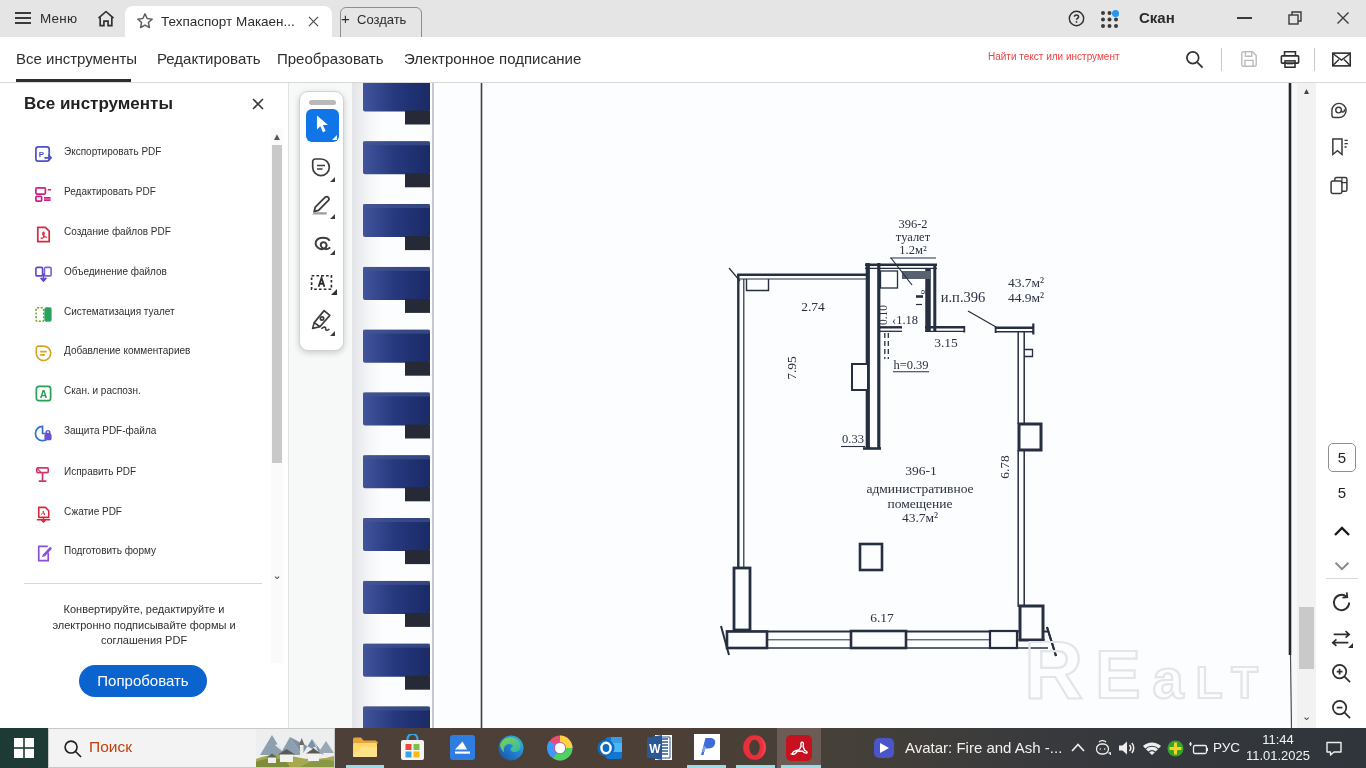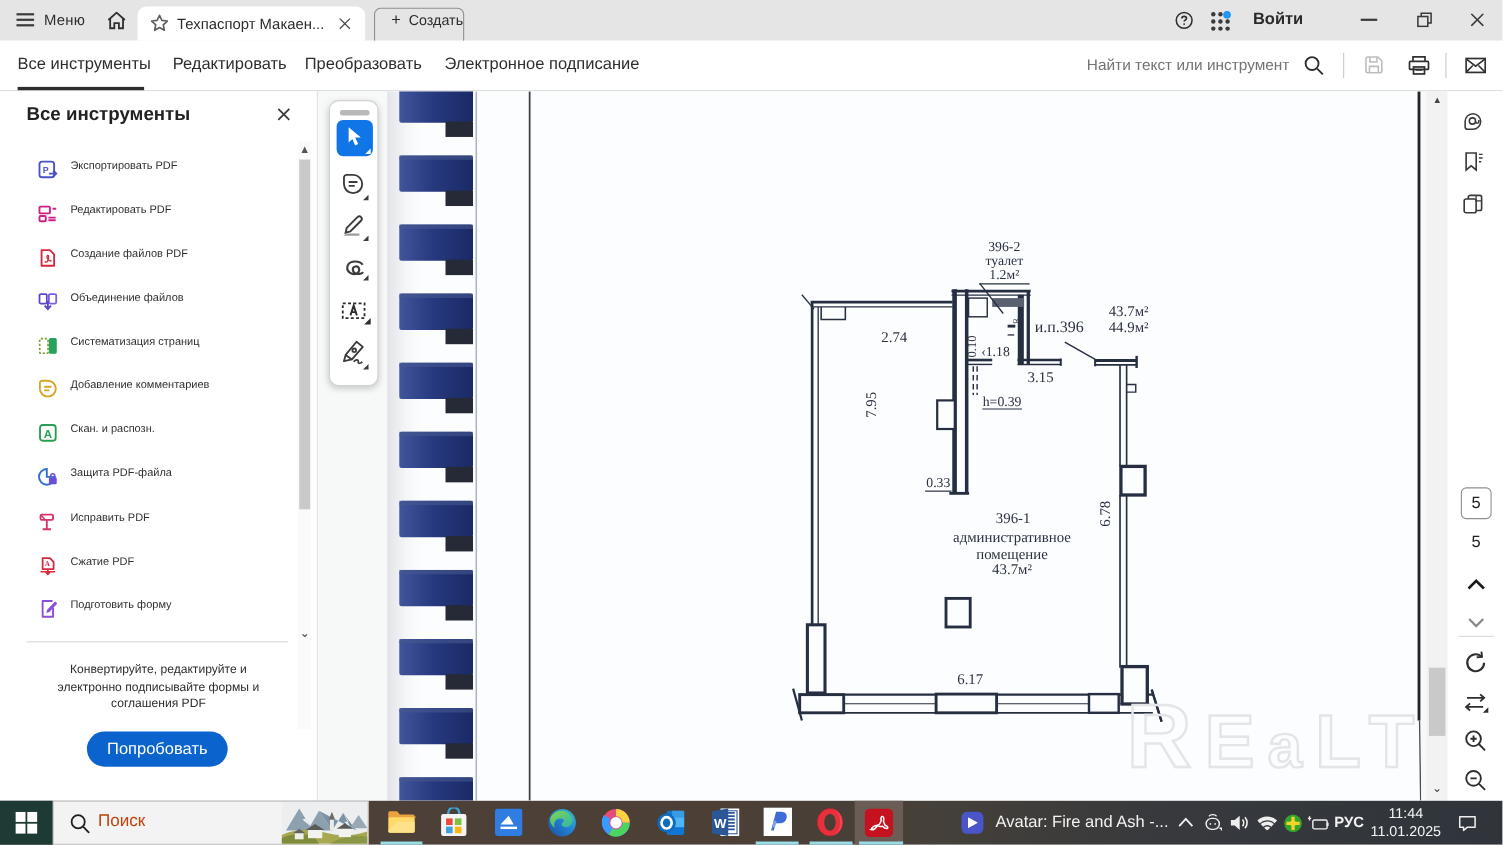--- a/index.html
+++ b/index.html
@@ -8,27 +8,27 @@
 .abs { position:absolute; }
 
 
 #titlebar { position:absolute; left:0; top:0; width:1366px; height:37px; background:#e5e5e5; }
 #titlebar .menu-ico { position:absolute; left:15px; top:12px; width:16px; height:12px; }
 #titlebar .menu-ico div { height:2px; background:#3a3a3a; margin-bottom:3px; }
 #titlebar .menu-txt { position:absolute; left:40px; top:11px; font-size:13.5px; font-weight:normal; color:#2e2e2e; letter-spacing:0.2px; }
 #tab { position:absolute; left:125px; top:6px; width:207px; height:31px; background:#fff; border-radius:8px 8px 0 0;padding-left:29px; }
 #tab .star { position:absolute; left:12px; top:6px; font-size:16px; color:#5a5a5a; }
 #tab .title { position:absolute; left:36px; top:8px; font-size:13.5px; color:#2c2c2c; white-space:nowrap; }
-#createbtn { position:absolute; left:340px; top:7px; width:82px; height:36px; border:1px solid #8f8f8f; border-radius:6px; font-size:13px; color:#2c2c2c; line-height:22px; text-align:right; }
+#createbtn { position:absolute; left:340px; top:7px; width:82px; height:36px; border:1px solid #8f8f8f; border-radius:6px; font-size:13px; color:#2c2c2c; line-height:22px; text-align:left; }
 .titl-r { position:absolute; color:#2b2b2b; }
 
 
 #toolbar { position:absolute; left:0; top:37px; width:1366px; height:46px; background:#fff; border-bottom:1px solid #d8d8d8; }
 #toolbar .nav { position:absolute; top:13px; font-size:15px; color:#2e2e2e; white-space:nowrap; }
-#toolbar .findtxt { position:absolute; top:14px; left:988px; font-size:14px; color:#737373; }
+#toolbar .findtxt { position:absolute; top:14px; left:988px; font-size:10px; color:#ef4444; }
 
 
 #content { position:absolute; left:0; top:83px; width:1366px; height:645px; background:#f7f8f8; }
 
 
 #panel { position:absolute; left:0; top:0; width:289px; height:645px; background:#fff; border-right:1px solid #e2e2e2; }
 #panel h2 { position:absolute; left:24px; top:11px; font-size:17px; color:#222; }
 .pitem { position:absolute; left:34px; height:20px; white-space:nowrap; }
 .pitem .pico { position:absolute; left:0; top:0; width:19px; height:19px; }
 svg.pico { position:absolute; left:0; top:0; width:19px; height:19px; }
@@ -93,21 +93,21 @@
           <circle cx="9.5" cy="3" r="2"></circle>
           <circle cx="3" cy="9.5" r="2"></circle>
           <circle cx="9.5" cy="9.5" r="2"></circle>
           <circle cx="16" cy="9.5" r="2"></circle>
           <circle cx="3" cy="16" r="2"></circle>
           <circle cx="9.5" cy="16" r="2"></circle>
           <circle cx="16" cy="16" r="2"></circle>
         </g>
       <circle cx="15.5" cy="3.5" r="3.5" fill="#2196f3"></circle>
     </svg>
-    <div class="titl-r" style="left:1139px;top:9px;font-size:15px;font-weight:bold;">Войти</div>
+    <div class="titl-r" style="left:1139px;top:9px;font-size:15px;font-weight:bold;">Скан</div>
     <div class="titl-r" style="left:1237px;top:17px;width:15px;border-top:2px solid #3a3a3a;"></div>
     <svg class="titl-r" style="left:1288px;top:11px" width="14" height="14" viewBox="0 0 14 14" fill="none" stroke="#3a3a3a" stroke-width="1.4">
         <rect x="1" y="4" width="9" height="9"></rect>
         <path d="M4 4 V1 H13 V10 H10"></path>
       </svg>
     <svg class="titl-r" style="left:1337px;top:12px" width="12" height="12" viewBox="0 0 12 12" stroke="#3a3a3a" stroke-width="1.4">
         <path d="M0.5 0.5 L11.5 11.5 M11.5 0.5 L0.5 11.5"></path>
       </svg>
   </div>
   <div id="toolbar">
@@ -173,21 +173,21 @@
             <rect x="11" y="2.5" width="7" height="9" rx="1.2" stroke="#7b5fe0" stroke-width="1.7"></rect>
             <path d="M10 9 v7 M7 13.5 l3 3.2 3-3.2" stroke="#5f46c9" stroke-width="1.9"></path>
           </svg>
           <span class="ptxt">Объединение файлов</span>
         </div>
       <div class="pitem" style="top:222px;">
           <svg class="pico" viewBox="0 0 20 20" fill="none">
             <rect x="2.2" y="3" width="8" height="14" rx="1" stroke="#7aa12f" stroke-width="1.6" stroke-dasharray="2.2 1.6"></rect>
             <rect x="11.5" y="3" width="6.5" height="14" rx="1" fill="#27a35e" stroke="#27a35e"></rect>
           </svg>
-          <span class="ptxt">Систематизация страниц</span>
+          <span class="ptxt">Систематизация туалет</span>
         </div>
       <div class="pitem" style="top:261px;">
           <svg class="pico" viewBox="0 0 20 20" fill="none">
             <path d="M10 2.2 a7.6 7.6 0 1 1 -7.6 7.6 V4.5 a2.3 2.3 0 0 1 2.3-2.3 Z" stroke="#d7a620" stroke-width="1.8"></path>
             <path d="M6.5 8 h7 M6.5 11.5 h5" stroke="#d7a620" stroke-width="1.7"></path>
           </svg>
           <span class="ptxt">Добавление комментариев</span>
         </div>
       <div class="pitem" style="top:301px;">
           <svg class="pico" viewBox="0 0 20 20" fill="none">
@@ -362,21 +362,21 @@
             <text x="946" y="347" font-size="13.5">3.15</text>
             <text x="853" y="443" font-size="12.5">0.33</text>
             <text x="1009" y="467" font-size="13.5" transform="rotate(-90 1009 467)">6.78</text>
             <text x="921" y="475" font-size="13.5">396-1</text>
             <text x="920" y="492.5" font-size="13.5">административное</text>
             <text x="920" y="508" font-size="13.5">помещение</text>
             <text x="920" y="522" font-size="13.5">43.7м²</text>
             <text x="882" y="622" font-size="13.5">6.17</text>
           </g>
         </svg>
-        <div class="abs" style="left:672px;top:546px;width:300px;font-size:82px;line-height:1;font-weight:bold;color:rgba(255,255,255,0);-webkit-text-stroke:2.2px #e4e5e8;letter-spacing:12px;font-family:'Liberation Sans';">R<span style="font-size:68px;">E</span><span style="font-size:56px;">a</span><span style="font-size:68px;margin-top:36px;">LT</span></div>
+        <div class="abs" style="left:672px;top:546px;width:300px;font-size:82px;line-height:1;font-weight:bold;color:rgba(255,255,255,0);-webkit-text-stroke:2.2px #e4e5e8;letter-spacing:12px;font-family:'Liberation Sans';">R<span style="font-size:68px;">E</span><span style="font-size:56px;">a</span><span style="font-size:44px;margin-top:36px;">LT</span></div>
       </div>
       <div id="palette">
         <div class="abs" style="left:9px;top:8px;width:27px;height:5px;background:#b9b9b9;border-radius:3px;"></div>
         <div class="abs" style="left:6px;top:17px;width:33px;height:33px;background:#1076e8;border-radius:6px;">
           <svg class="abs" style="left:7px;top:5px" width="19" height="19" viewBox="0 0 24 24">
               <path d="M5 2 L19 14 H12.5 L16 21.5 L12.5 23 L9.3 15.5 L5 19.5 Z" fill="#fff"></path>
             </svg>
           <div class="abs" style="right:2px;bottom:2px;width:0;height:0;border-left:5px solid transparent;border-bottom:5px solid #fff;"></div>
         </div>
         <svg class="abs" style="left:9px;top:64px" width="24" height="24" viewBox="0 0 24 24" fill="none" stroke="#3c3c3c" stroke-width="1.7">
@@ -604,20 +604,20 @@
     <svg class="abs" style="left:1167px;top:12px" width="17" height="17" viewBox="0 0 17 17">
         <circle cx="8.5" cy="8.5" r="8" fill="#35a32c"></circle>
         <path d="M8.5 2.5 V14.5 M2.5 8.5 H14.5" stroke="#f5d327" stroke-width="3"></path>
         <circle cx="8.5" cy="8.5" r="2.6" fill="#f5d327"></circle>
       </svg>
     <svg class="abs" style="left:1188px;top:13px" width="20" height="14" viewBox="0 0 20 14" fill="none" stroke="#eee" stroke-width="1.3">
         <path d="M2.5 1 V3 M1 3 h3 M2.5 3 v2" stroke-width="1.2"></path>
         <rect x="5.5" y="4.5" width="13" height="8" rx="1.5"></rect>
         <path d="M19 7 v3" stroke-width="2"></path>
       </svg>
-    <div class="abs" style="left:1213px;top:12px;font-size:13.5px;font-weight:bold;color:#f2f2f2;">РУС</div>
+    <div class="abs" style="left:1213px;top:12px;font-size:13.5px;font-weight:normal;color:#f2f2f2;">РУС</div>
     <div class="abs" style="left:1248px;top:4px;width:60px;text-align:center;font-size:13px;color:#f2f2f2;">11:44</div>
     <div class="abs" style="left:1240px;top:20px;width:76px;text-align:center;font-size:13px;color:#f2f2f2;">11.01.2025</div>
     <svg class="abs" style="left:1326px;top:13px" width="16" height="15" viewBox="0 0 16 15" fill="none" stroke="#eee" stroke-width="1.4">
         <path d="M1 1.5 H15 V11 H8 L4.5 14 V11 H1 Z" stroke-linejoin="round"></path>
       </svg>
   </div>
 </div>
 
 </body></html>

